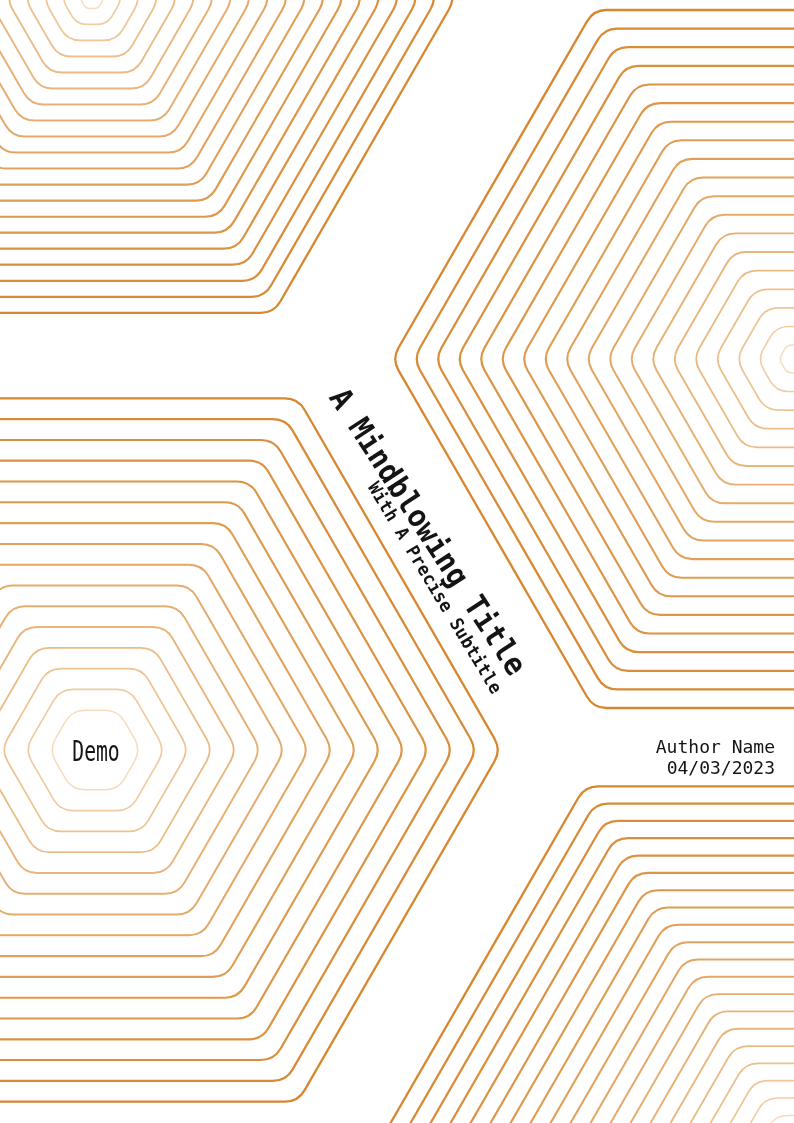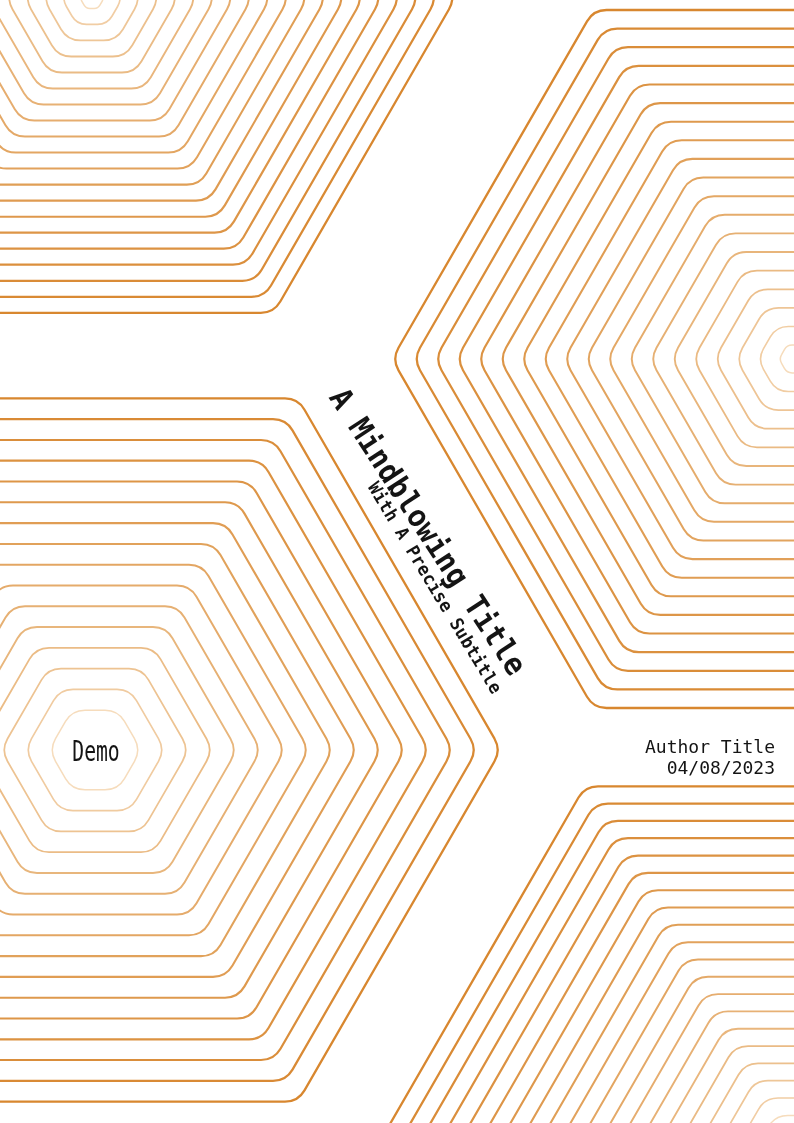--- a/index.html
+++ b/index.html
@@ -122,16 +122,16 @@
       </g>
     </svg>
 
   <div class="title">A Mindblowing Title</div>
 
   <div class="subtitle">With A Precise Subtitle</div>
 
   <div class="demo">Demo</div>
 
   <div class="author">
-    <div>Author Title</div>
-    <div>04/08/2023</div>
+    <div>Author Name</div>
+    <div>04/03/2023</div>
   </div>
 </div>
 
 </body></html>

